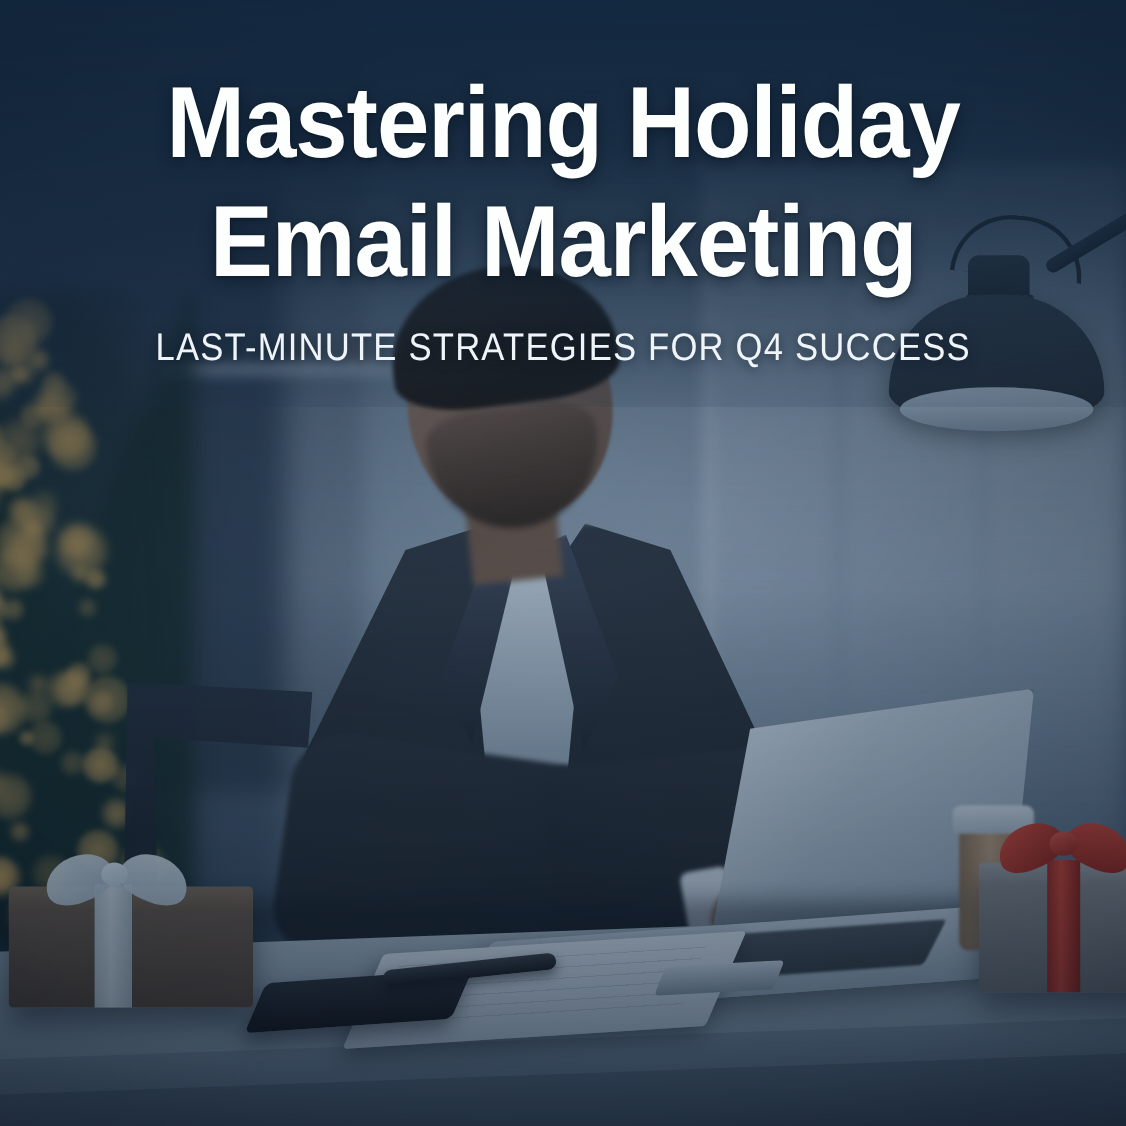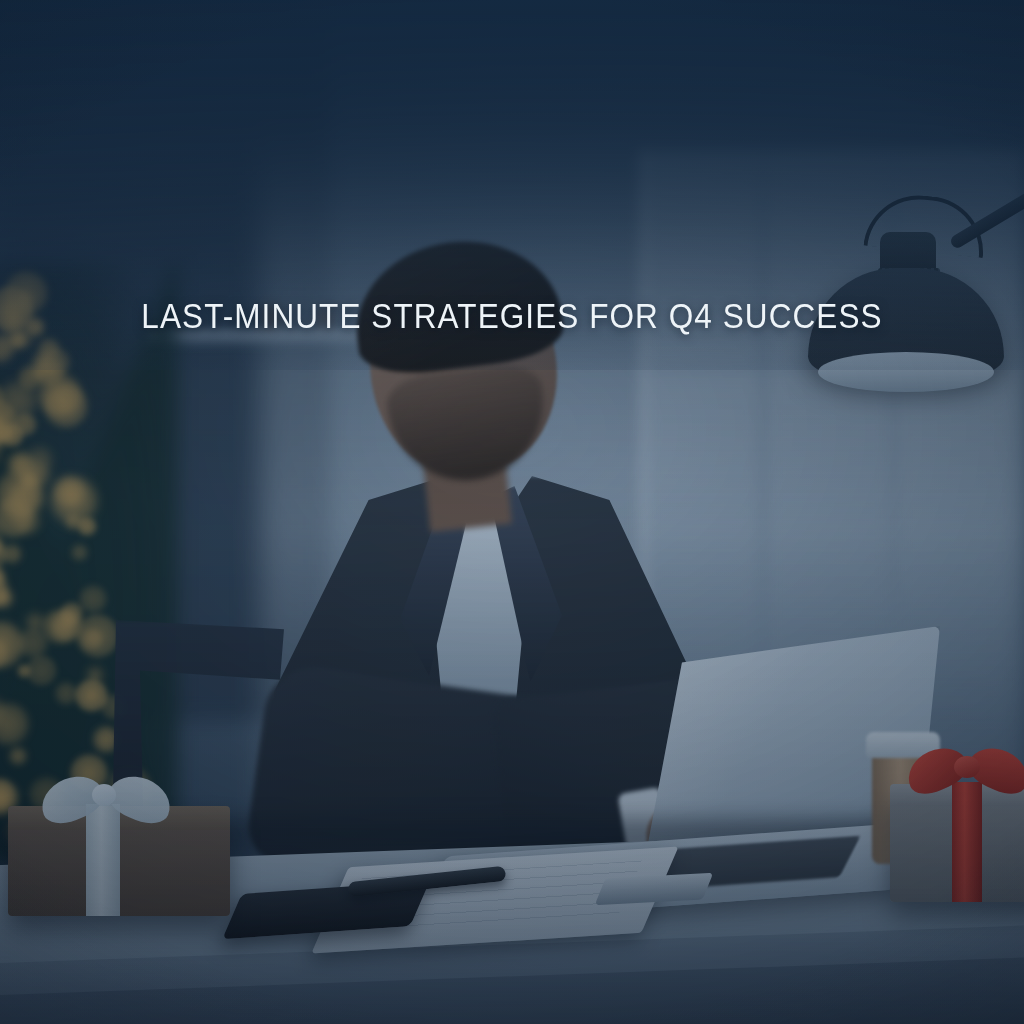--- a/index.html
+++ b/index.html
@@ -750,15 +750,19 @@
 
     <g filter="url(#glowSm)">
       <circle cx="723" cy="847" r="33" fill="none" stroke="#f4f9ff" stroke-width="5"></circle>
       <path d="M723 828 V847 H742" fill="none" stroke="#f4f9ff" stroke-width="5" stroke-linecap="square"></path>
     </g>
   </svg>
 
   <div class="layer vignette"></div>
 
   
+  <div class="titlewrap">
+    <span class="title-line">Mastering Holiday</span>
+    <span class="title-line">Email Marketing</span>
+  </div>
   <div class="subtitle">LAST-MINUTE STRATEGIES FOR Q4 SUCCESS</div>
 
 </div>
 
 </body></html>

